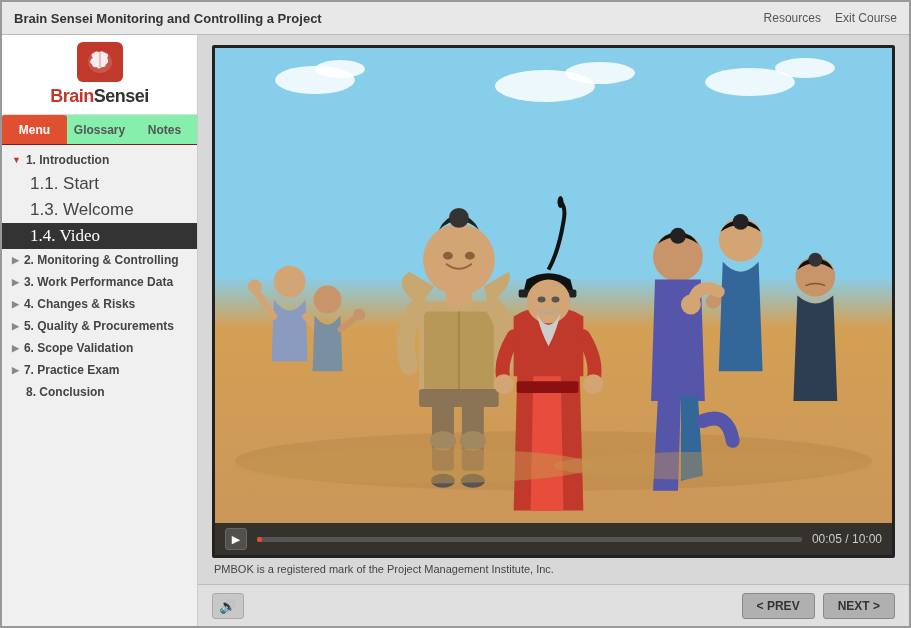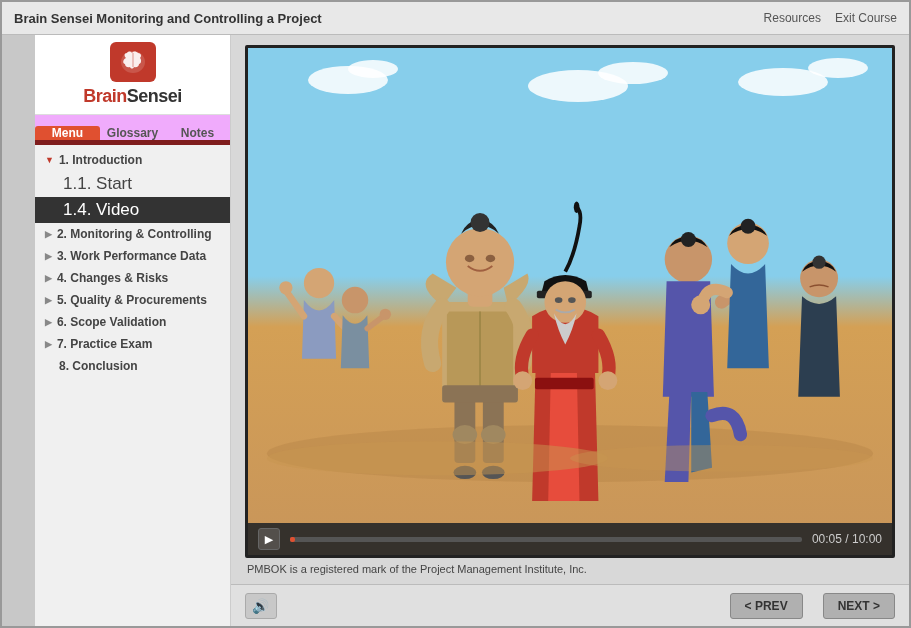--- a/index.html
+++ b/index.html
@@ -49,21 +49,20 @@
       text-decoration: none;
       cursor: pointer;
       text-align: center;
     }
 
     
     .main-layout {
       display: flex;
       flex: 1;
       overflow: hidden;
-      margin-left: 33px;
     }
 
     
     .sidebar {
       width: 196px;
       background: #f0f0f0;
       border-right: 1px solid #ccc;
       display: flex;
       flex-direction: column;
       flex-shrink: 0;
@@ -107,24 +106,23 @@
       color: #333;
       letter-spacing: -0.5px;
     }
     .logo-text span {
       color: #c0392b;
     }
 
     
     .tab-bar {
       display: flex;
-      background: #f0abfc;
-      border-bottom: 5px solid #7f1d1d;
+      background: #86efac;
+      border-bottom: 1px solid #7f1d1d;
       height: 30px;
-      align-items: flex-end;
     }
     .tab {
       flex: 1;
       display: flex;
       align-items: center;
       justify-content: center;
       font-size: 12px;
       font-weight: bold;
       cursor: pointer;
       border: none;
@@ -167,20 +165,21 @@
       padding-left: 28px;
       font-size: 17px;
       color: #444;
       padding-top: 3px;
       padding-bottom: 3px;
       cursor: pointer;
     }
     .nav-subitem.active {
       background: #333;
       color: white;
+      font-family: Liberation Serif, serif;
     }
 
     
     .content-area {
       flex: 1;
       display: flex;
       flex-direction: column;
       background: #d8d8d8;
       overflow: hidden;
     }
@@ -302,21 +301,21 @@
       border: 1px solid #aaa;
       border-radius: 3px;
       display: flex;
       align-items: center;
       justify-content: center;
       cursor: pointer;
       font-size: 14px;
     }
     .nav-buttons {
       display: flex;
-      gap: 20px;
+      gap: 8px;
     }
     .nav-btn {
       padding: 5px 14px;
       background: #b0b0b0;
       border: 1px solid #888;
       border-radius: 3px;
       font-size: 12px;
       font-weight: bold;
       color: #333;
       cursor: pointer;
@@ -366,20 +365,23 @@
 
       <div class="nav-section">
 
         <div class="nav-item section-header">
           <span class="triangle open">▼</span>
           <span>1. Introduction</span>
         </div>
         <div class="nav-subitem">
           <span>1.1. Start</span>
         </div>
+        <div class="nav-subitem">
+          <span>1.3. Welcome</span>
+        </div>
         <div class="nav-subitem active">
           <span>1.4. Video</span>
         </div>
 
         <div class="nav-item section-header">
           <span class="triangle">▶</span>
           <span>2. Monitoring &amp; Controlling</span>
         </div>
         <div class="nav-item section-header">
           <span class="triangle">▶</span>

